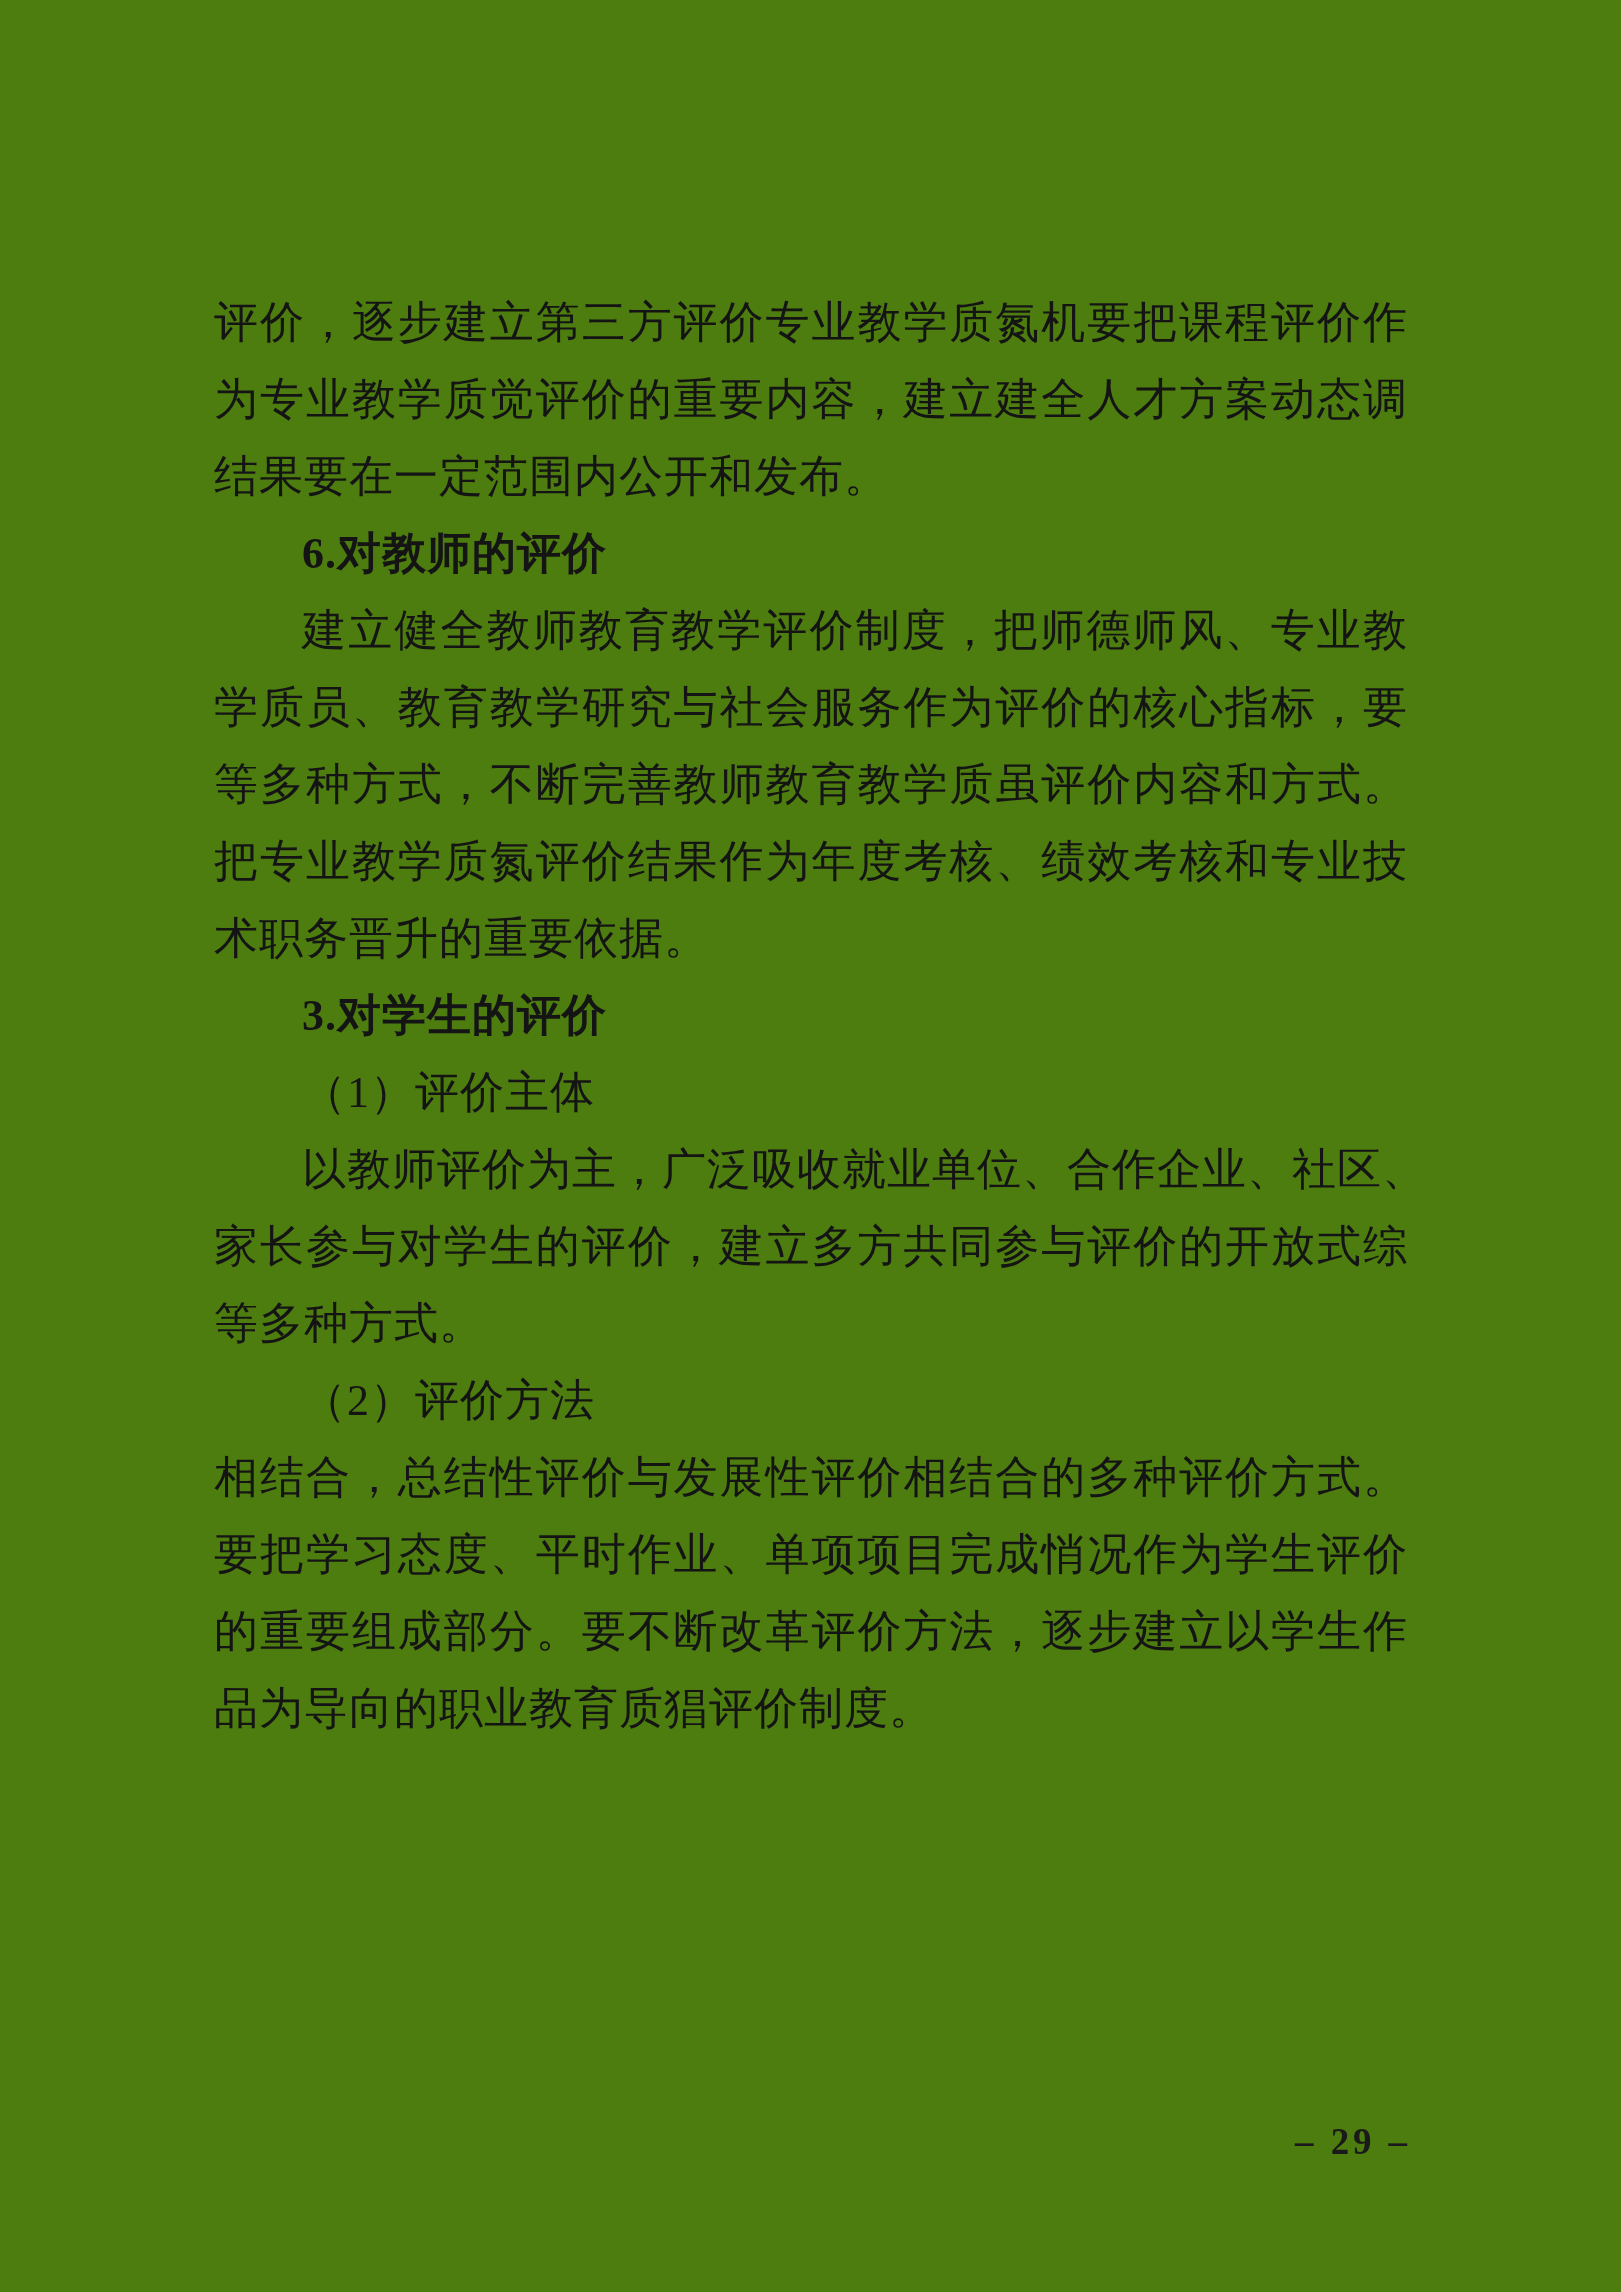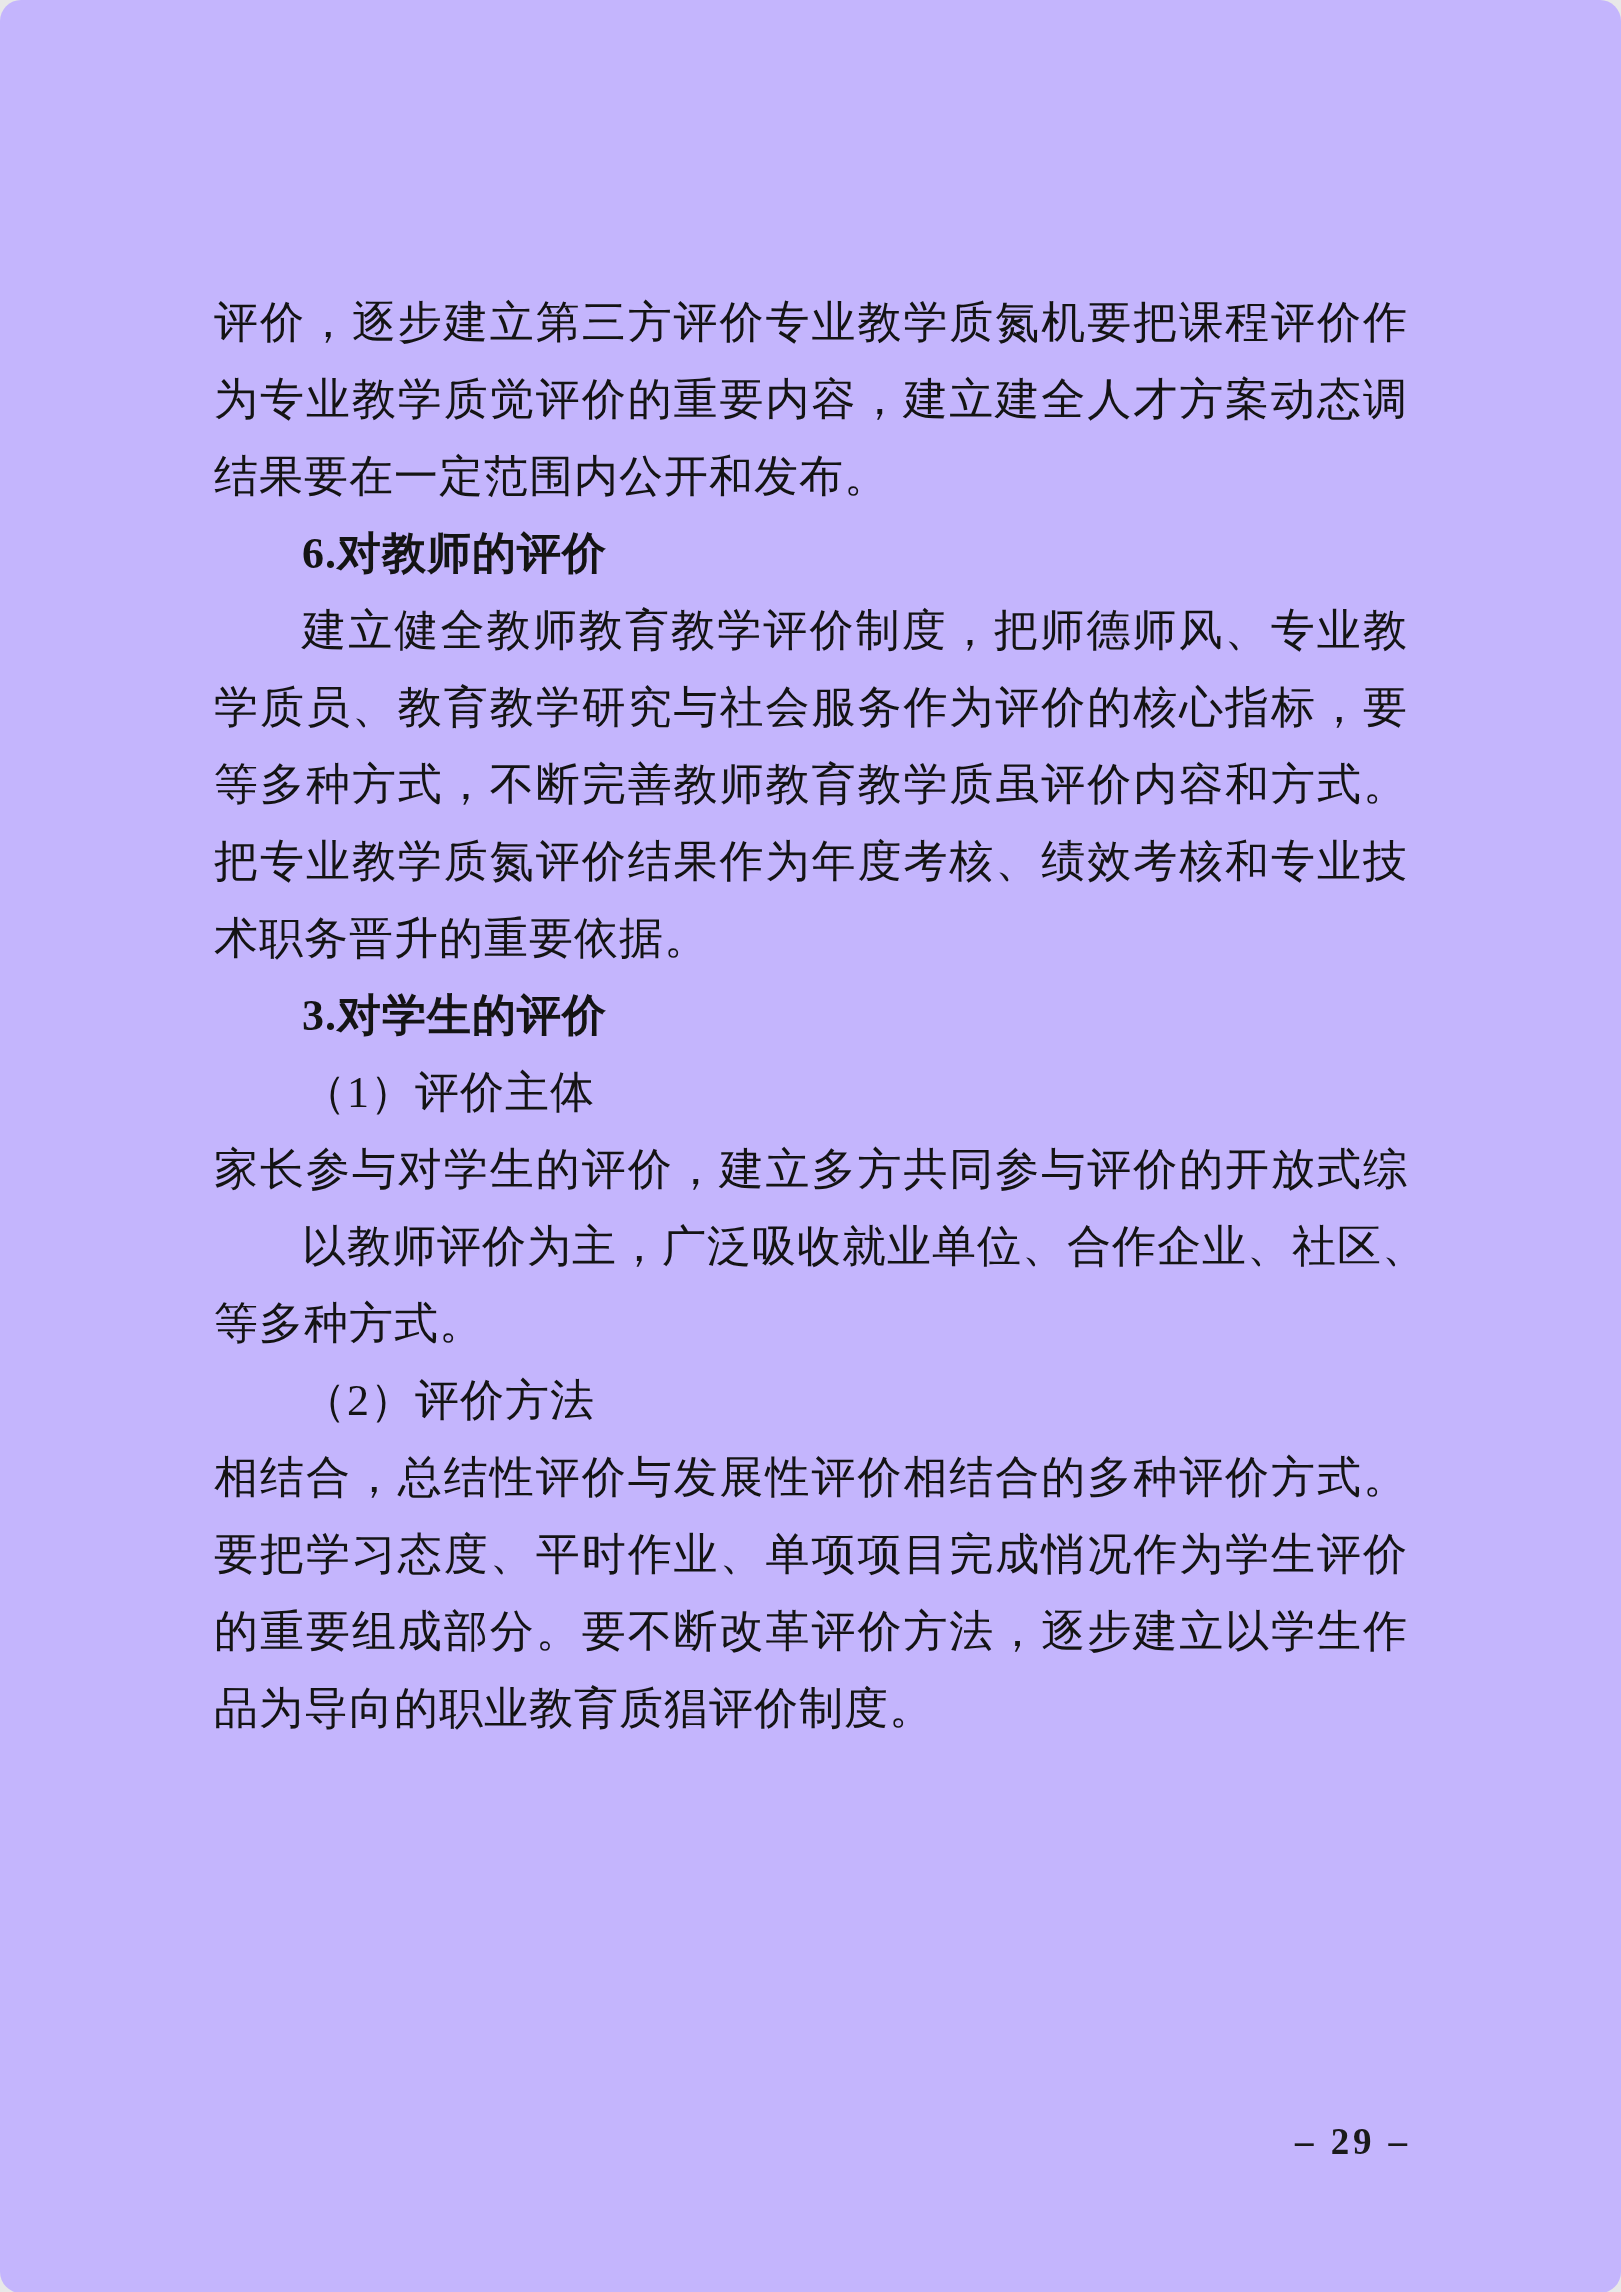--- a/index.html
+++ b/index.html
@@ -1,24 +1,23 @@
 <!DOCTYPE html>
 <html><head>
 <meta charset="utf-8">
 <style>
   html,body{margin:0;padding:0;background:#e8e8e8;}
   .page{
     position:relative;
     width:1621px;height:2293px;
     margin:0 auto;
-    background:#c4b5fd;
+    background:#4d7c0f;
     color:#121212;
     font-family:"Liberation Serif","DejaVu Serif",serif;
     overflow:hidden;
-    border-radius:21px;
   }
   .doc-body{
     position:absolute;
     left:214px;top:284px;
     width:1194px;
   }
   .line{
     height:77px;
     line-height:77px;
     font-size:44px;
@@ -53,22 +52,22 @@
       <div class="line justify">为专业教学质觉评价的重要内容，建立建全人才方案动态调</div>
       <div class="line">结果要在一定范围内公开和发布。</div>
       <div class="line indent bold">6.对教师的评价</div>
       <div class="line justify indent">建立健全教师教育教学评价制度，把师德师风、专业教</div>
       <div class="line justify">学质员、教育教学研究与社会服务作为评价的核心指标，要</div>
       <div class="line justify">等多种方式，不断完善教师教育教学质虽评价内容和方式。</div>
       <div class="line justify">把专业教学质氮评价结果作为年度考核、绩效考核和专业技</div>
       <div class="line">术职务晋升的重要依据。</div>
       <div class="line indent bold">3.对学生的评价</div>
       <div class="line indent">（1）评价主体</div>
+      <div class="line justify indent">以教师评价为主，广泛吸收就业单位、合作企业、社区、</div>
       <div class="line justify">家长参与对学生的评价，建立多方共同参与评价的开放式综</div>
-      <div class="line justify indent">以教师评价为主，广泛吸收就业单位、合作企业、社区、</div>
       <div class="line">等多种方式。</div>
       <div class="line indent">（2）评价方法</div>
       <div class="line justify">相结合，总结性评价与发展性评价相结合的多种评价方式。</div>
       <div class="line justify">要把学习态度、平时作业、单项项目完成悄况作为学生评价</div>
       <div class="line justify">的重要组成部分。要不断改革评价方法，逐步建立以学生作</div>
       <div class="line">品为导向的职业教育质猖评价制度。</div>
     </div>
   <div class="page-number">– 29 –</div>
 </div>
 

